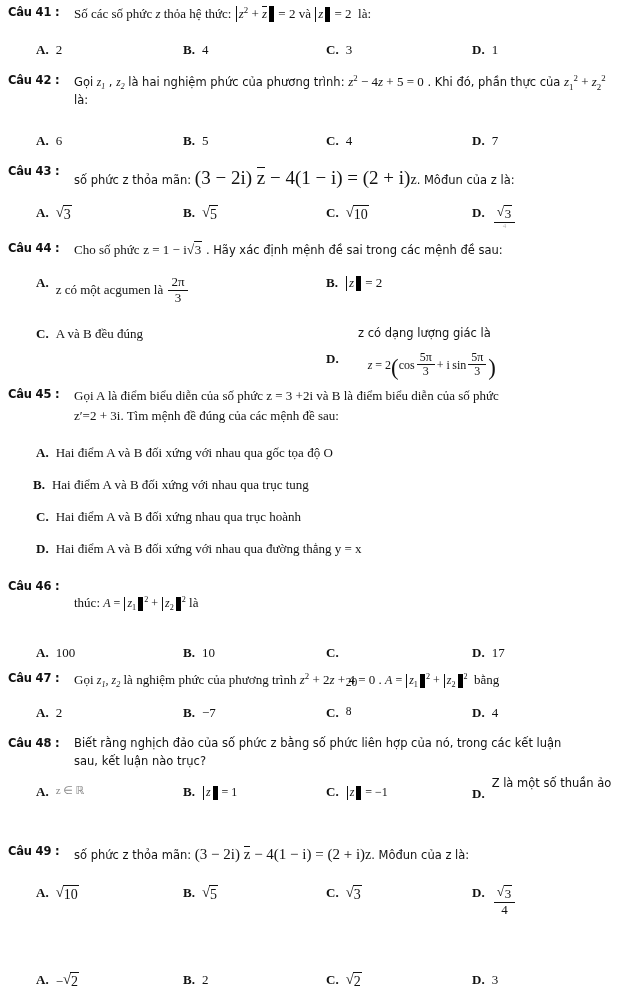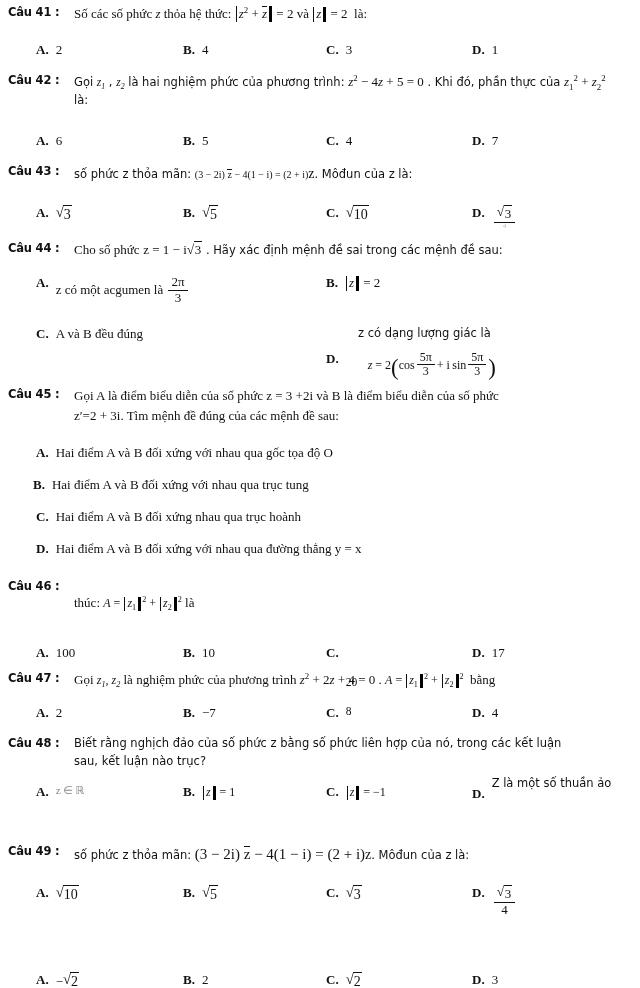--- a/index.html
+++ b/index.html
@@ -91,21 +91,21 @@
   }
   .bar {
     border-top: 1px solid #111;
     padding-top: 0px;
     display: inline-block;
     line-height: 1;
   }
   .abs {
     display: inline-block;
     border-left: 1px solid #111;
-    border-right: 3px solid #000000;
+    border-right: 5px solid #000000;
     padding: 0 2px;
     margin: 0 1px;
     line-height: 1.15;
   }
   .sqrt {
     display: inline-block;
     position: relative;
     padding-left: 7px;
   }
   .sqrt::before {
@@ -248,21 +248,21 @@
       <span class="opt-letter">D.</span>
       <span class="opt-text">7</span>
     </div>
   </div>
 
   <div class="q" style="top:163px;">
     <div class="q-head">
       <div class="q-num">Câu 43 :</div>
       <div class="q-body sans">
         số phức z thỏa mãn:
-        <span class="m serif" style="font-size:10px;">(3 − 2i)&nbsp;<span class="bar">z</span> − 4(1 − i) = (2 + i)</span><span class="m serif" style="font-size:14px;">z</span><span class="sans">. Môđun của z là:</span>
+        <span class="m serif" style="font-size:19px;">(3 − 2i)&nbsp;<span class="bar">z</span> − 4(1 − i) = (2 + i)</span><span class="m serif" style="font-size:14px;">z</span><span class="sans">. Môđun của z là:</span>
       </div>
     </div>
   </div>
   <div class="answers" style="top:205px;">
     <div class="opt colA">
       <span class="opt-letter">A.</span>
       <span class="opt-text"><span class="sqrt" style="font-size:14px;"><span>3</span></span></span>
     </div>
     <div class="opt colB">
       <span class="opt-letter">B.</span>

